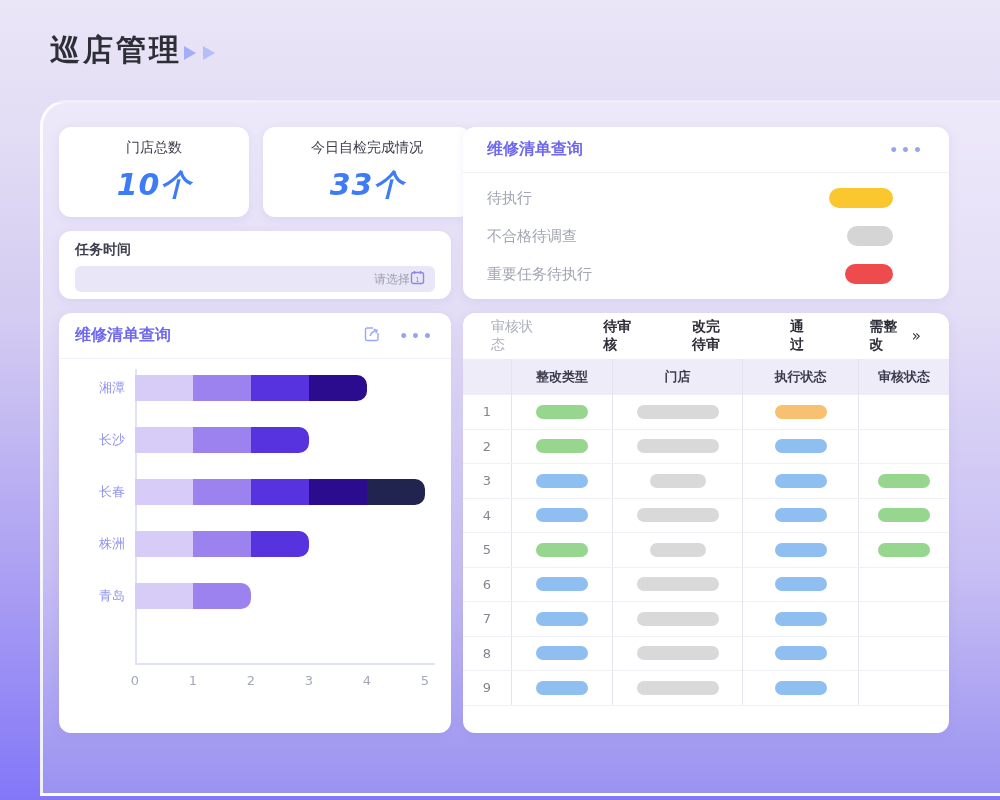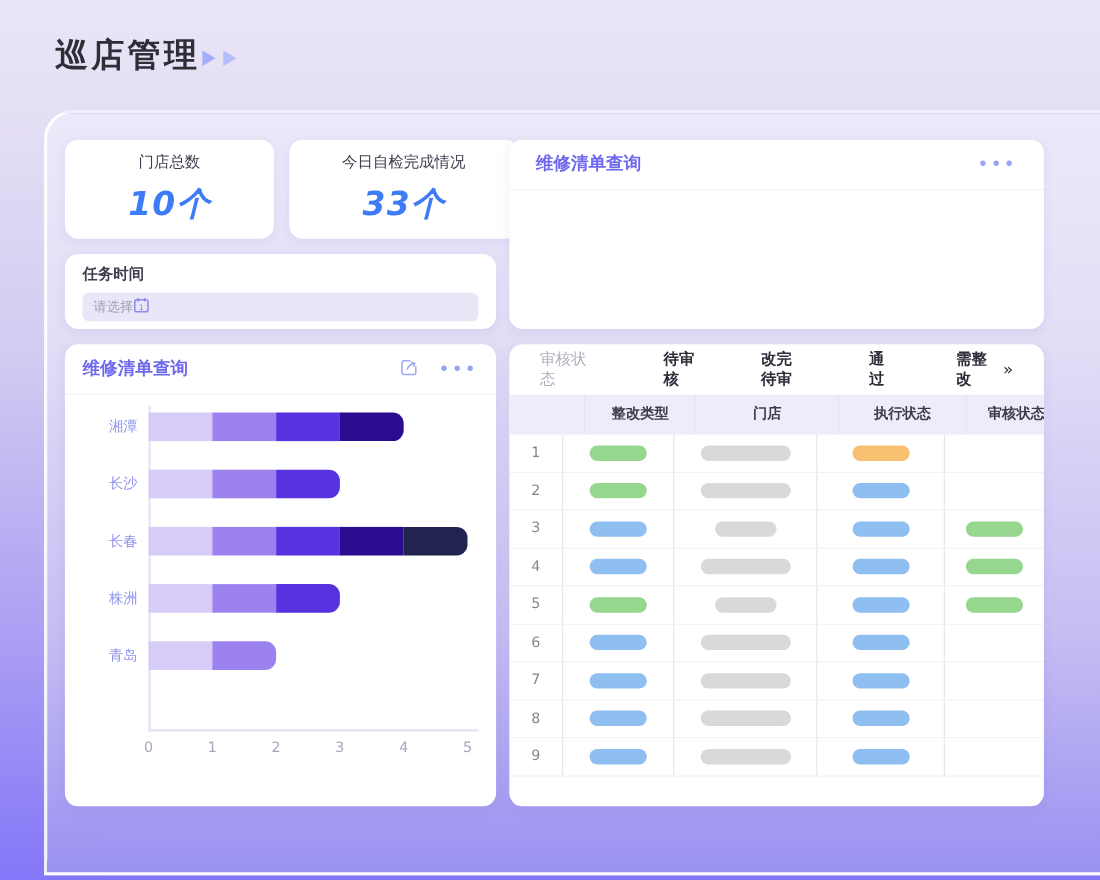--- a/index.html
+++ b/index.html
@@ -25,21 +25,21 @@
   
   .stat-card { display:flex; flex-direction:column; align-items:center; justify-content:center; gap:8px; }
   .stat-card.one { left:16px; top:24px; width:190px; height:90px; }
   .stat-card.two { left:220px; top:24px; width:208px; height:90px; }
   .stat-label { font-size:14px; color:#3E3E4E; font-weight:400; }
   .stat-value { font-size:30px; font-weight:700; font-style:italic; color:#3E7BF7; letter-spacing:1px; }
 
   
   .time-card { left:16px; top:128px; width:392px; height:68px; padding:10px 16px 0 16px; }
   .time-label { font-size:14px; color:#3E3E4E; font-weight:600; }
-  .time-input { margin-top:7px; height:26px; background:#E9E6F8; border-radius:6px; display:flex; align-items:center; justify-content:flex-start; padding:0 10px; cursor:pointer; }
+  .time-input { margin-top:7px; height:26px; background:#E9E6F8; border-radius:6px; display:flex; align-items:center; justify-content:flex-end; padding:0 10px; cursor:pointer; }
   .time-placeholder { font-size:12px; color:#9EA1B0; }
 
   
   .card-head { height:46px; display:flex; align-items:center; padding:0 16px; border-bottom:1px solid #EEF0FA; }
   .card-title { font-size:16px; font-weight:700; color:#6E68EE; flex:1; }
   .head-icons { display:flex; align-items:center; gap:18px; }
   .dots { color:#96A4F4; font-size:14px; letter-spacing:3px; font-weight:700; cursor:pointer; user-select:none; }
 
   
   .repair-card { left:16px; top:210px; width:392px; height:420px; }
@@ -60,21 +60,21 @@
   .todo-label { font-size:15px; color:#A2A5B3; }
   .todo-pill { height:20px; border-radius:10px; }
 
   
   .table-card { left:420px; top:210px; width:486px; height:420px; overflow:hidden; }
   .filter-row { height:46px; display:flex; align-items:center; padding:0 28px; }
   .filter-label { font-size:14px; color:#ACAFBD; margin-right:24px; }
   .tabs { display:flex; gap:20px; align-items:center; }
   .tab { font-size:14px; color:#2E2E3A; font-weight:600; cursor:pointer;margin-left:40px; }
   .tabs-more { font-size:15px; color:#2E2E3A; margin-left:14px; cursor:pointer; }
-  .thead { height:36px; display:flex; background:#EFECF9; align-items:center;padding-left:20px; }
+  .thead { height:36px; display:flex; background:#EFECF9; align-items:center; }
   .th { font-size:13px; font-weight:700; color:#3C3C4E; text-align:center; }
   .col-num { width:48px; flex:none; }
   .col-type { width:101px; flex:none; }
   .col-store { width:130px; flex:none; }
   .col-exec { width:116px; flex:none; }
   .col-review { width:91px; flex:none; }
   .th + .th, .td + .td { border-left:1px solid #E4E4EF; }
   .thead .th { height:36px; line-height:36px; }
   .trow { display:flex; height:34.5px; border-bottom:1px solid #F0F0F6; }
   .td { display:flex; align-items:center; justify-content:center; height:100%; }
@@ -193,20 +193,34 @@
           <span class="tick" style="left: 336px;">5</span>
         </div>
     </div>
   </div>
 
   <div class="card todo-card">
     <div class="card-head">
       <span class="card-title">维修清单查询</span>
       <span class="dots">•••</span>
     </div>
+    <div class="todo-rows" id="todo-rows">
+        <div class="todo-row">
+    <span class="todo-label">待执行</span>
+    <span class="todo-pill" style="width: 64px; background: rgb(251, 199, 47);"></span>
+  </div>
+        <div class="todo-row">
+    <span class="todo-label">不合格待调查</span>
+    <span class="todo-pill" style="width: 46px; background: rgb(213, 213, 213);"></span>
+  </div>
+        <div class="todo-row">
+    <span class="todo-label">重要任务待执行</span>
+    <span class="todo-pill" style="width: 48px; background: rgb(238, 76, 76);"></span>
+  </div>
+      </div>
   </div>
 
   <div class="card table-card">
     <div class="filter-row">
       <span class="filter-label">审核状态</span>
       <span class="tabs" id="review-tabs">
           <span class="tab">待审核</span>
           <span class="tab">改完待审</span>
           <span class="tab">通过</span>
           <span class="tab">需整改</span>

